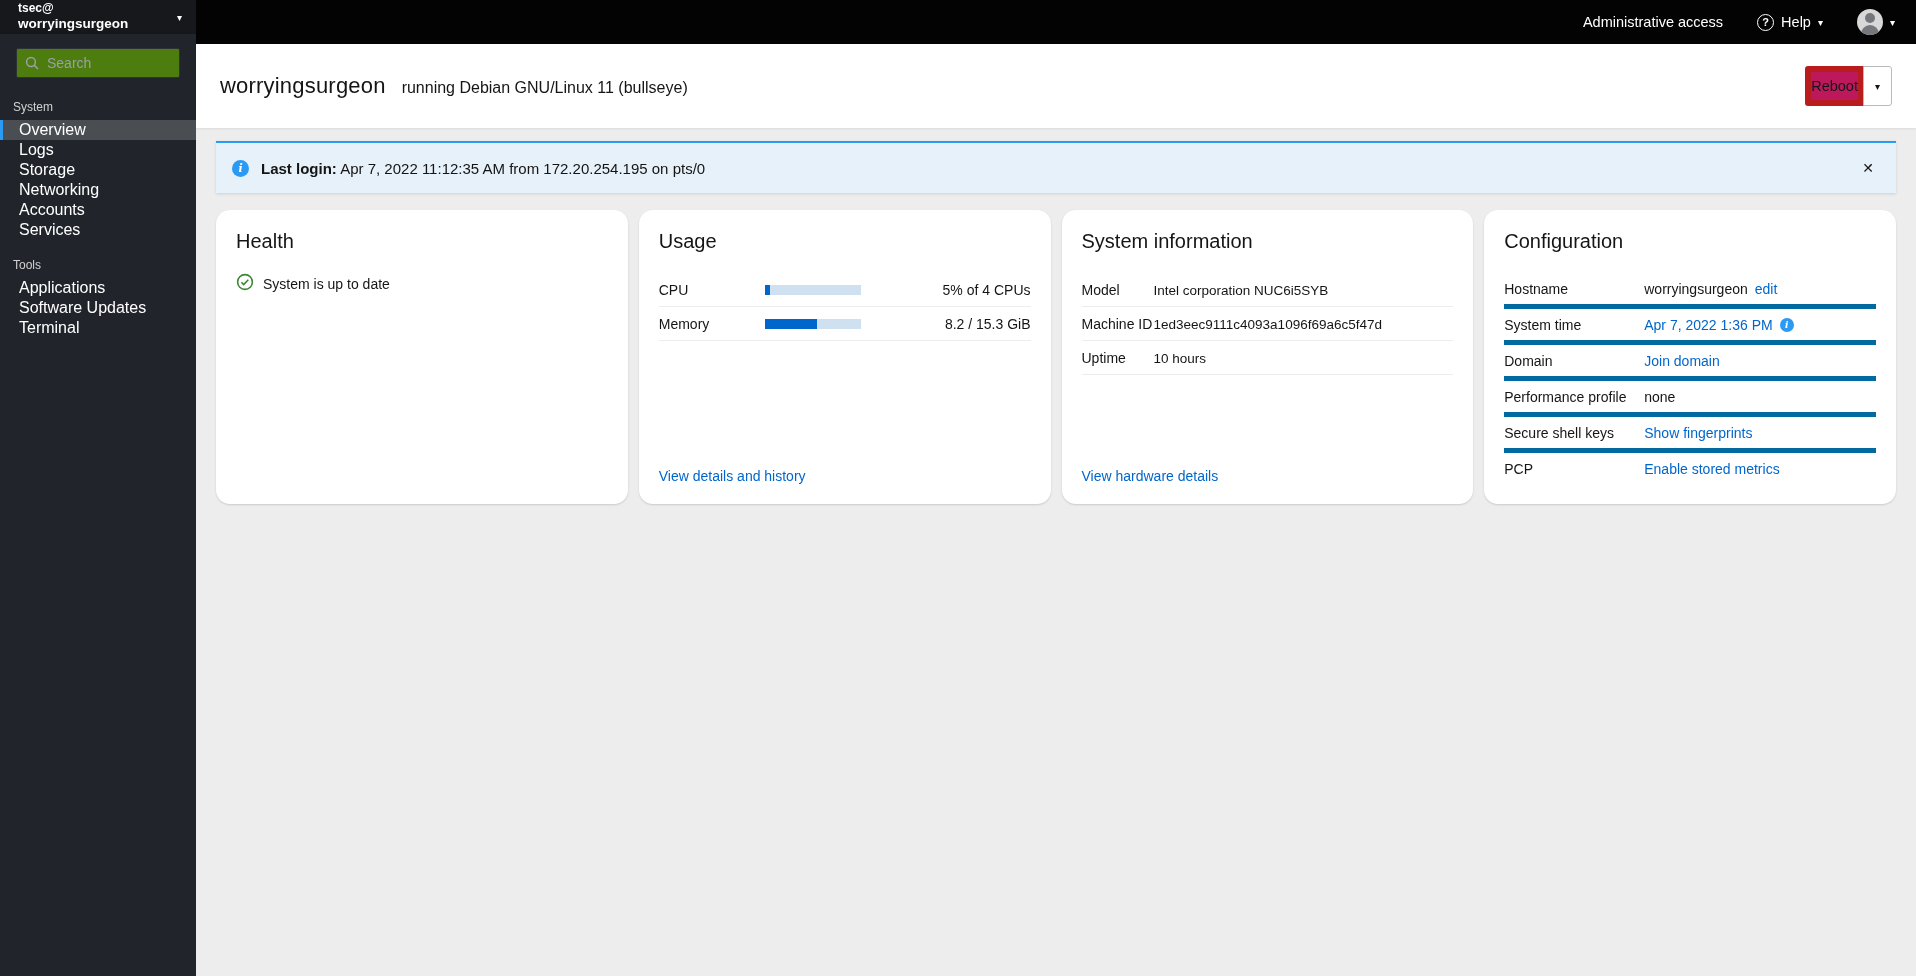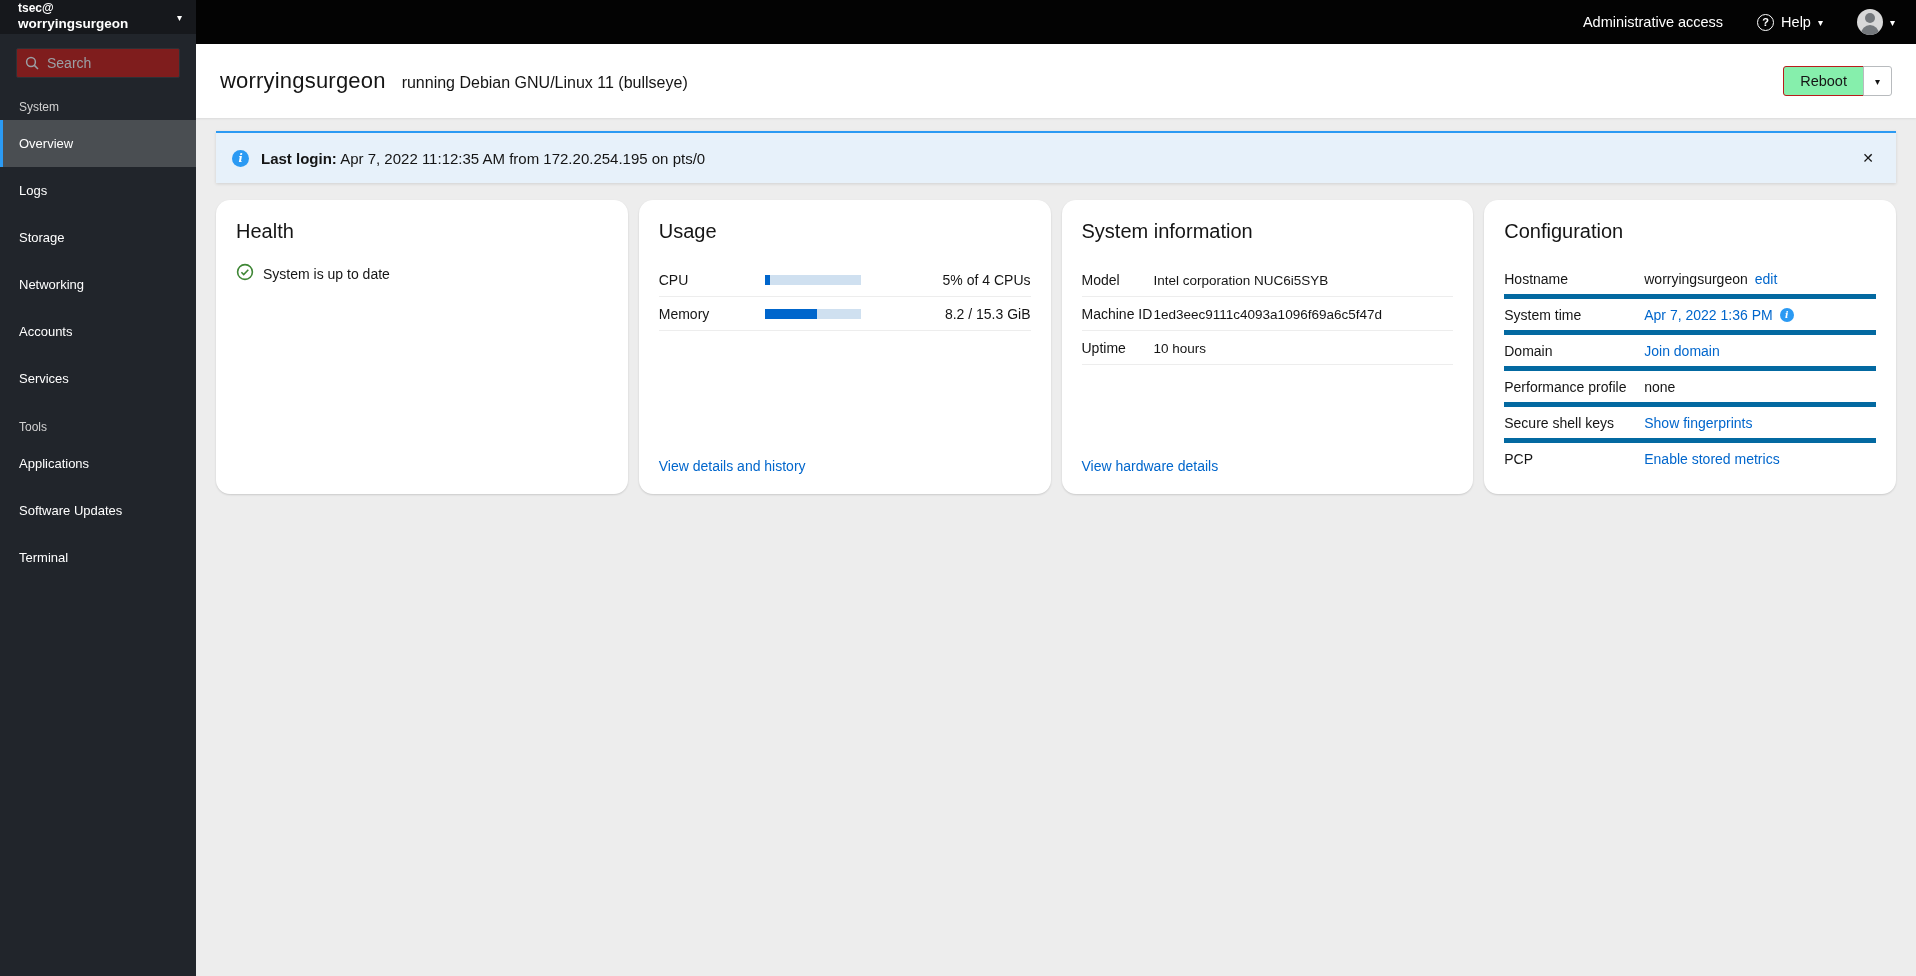--- a/index.html
+++ b/index.html
@@ -19,29 +19,29 @@
     justify-content: space-between; padding: 0 14px 0 18px; cursor: pointer;
   }
   .brand-text { display: flex; flex-direction: column; line-height: 1.25; }
   .brand-user { font-size: 12px; font-weight: 700; color: #fff; }
   .brand-host { font-size: 13.5px; font-weight: 700; color: #fff; }
   .caret { font-size: 10px; color: #fff; }
 
   .search-wrap { margin: 14px 16px 4px; position: relative; }
   .search-icon-box { position: absolute; left: 9px; top: 8px; }
   .search-input {
-    width: 100%; background: #7f1d1d; border: 1px solid #2e3136; border-radius: 2px;
+    width: 100%; background: #4d7c0f; border: 1px solid #2e3136; border-radius: 2px;
     color: #e0e0e0; padding: 6px 8px 6px 30px; font-size: 14px; outline: none;
     font-family: "Liberation Sans", sans-serif;
   }
   .search-input::placeholder { color: #9ba0a5; }
 
-  .section-label { font-size: 12px; color: #d2d2d2; padding: 0 19px; margin: 18px 0 6px; }
+  .section-label { font-size: 12px; color: #d2d2d2; padding: 0 13px; margin: 18px 0 6px; }
   .nav-item {
-    display: block; padding: 16px 16px; font-size: 13px; color: #fff;
+    display: block; padding: 1px 16px; font-size: 16px; color: #fff;
     text-decoration: none; border-left: 3px solid transparent; cursor: pointer;
   }
   .nav-item.active { background: #4a4e52; border-left-color: #2b9af3; }
 
   
   .right-col { flex: 1; display: flex; flex-direction: column; min-width: 0; }
 
   .masthead {
     height: 44px; flex: 0 0 44px; background: #030303; color: #fff;
     display: flex; align-items: center; justify-content: flex-end; gap: 22px; padding: 0 15px;
@@ -64,22 +64,22 @@
 
   .page-header {
     background: #fff; padding: 22px 24px; display: flex; align-items: center;
     justify-content: space-between; box-shadow: 0 1px 2px rgba(3,3,3,0.08);
   }
   .host-line { display: flex; align-items: baseline; gap: 16px; }
   .host-line h1 { margin: 0; font-size: 22px; font-weight: 700; letter-spacing: 0.2px; font-weight: 400; }
   .os-text { font-size: 16px; color: #151515; }
   .reboot-group { display: flex; }
   .btn-reboot {
-    background: #86efac; border: 1px solid #b91c1c; border-radius: 3px 0 0 3px;
-    padding: 6px 16px; font-size: 14.5px; color: #151515; cursor: pointer; font-family: inherit;
+    background: #be185d; border: 6px solid #b91c1c; border-radius: 3px 0 0 3px;
+    padding: 6px 0; font-size: 14.5px; color: #151515; cursor: pointer; font-family: inherit;
   }
   .btn-reboot-caret {
     background: #fff; border: 1px solid #b8bbbe; margin-left: -1px; border-radius: 0 3px 3px 0;
     padding: 6px 11px; font-size: 10px; color: #151515; cursor: pointer;
   }
 
   .content { padding: 13px 20px 20px; }
 
   .alert {
     background: #e7f1fa; border-top: 2px solid #2b9af3; box-shadow: 0 1px 3px rgba(3,3,3,0.12);

